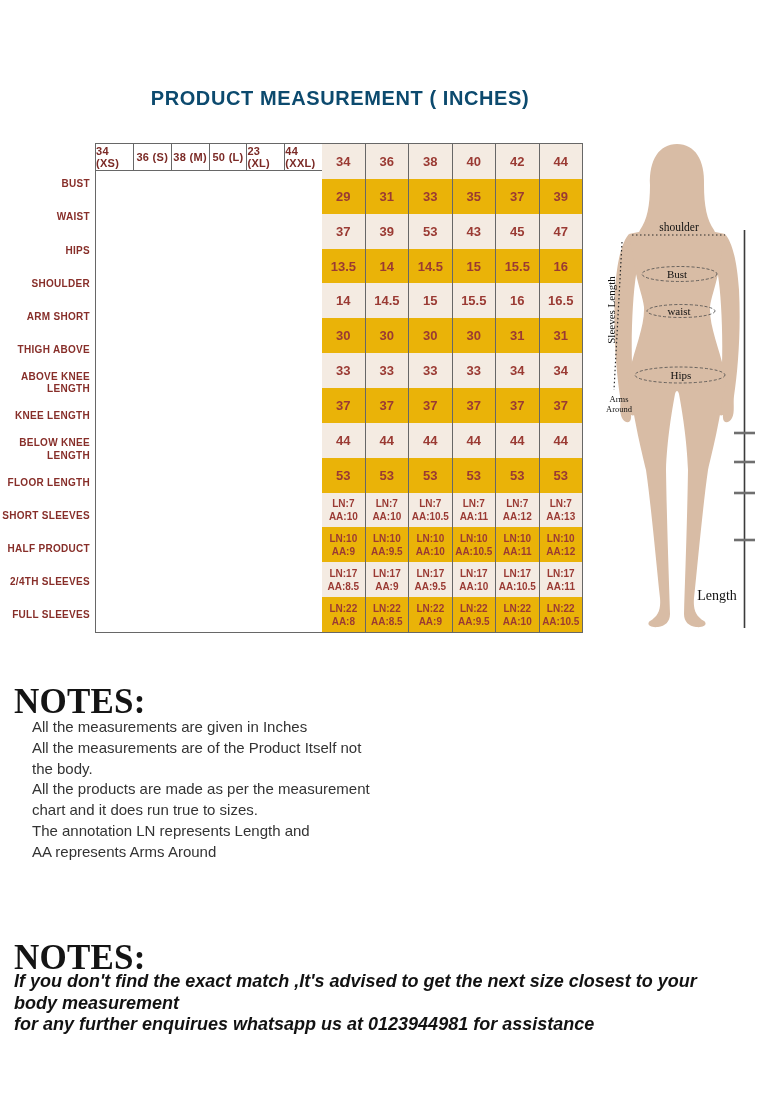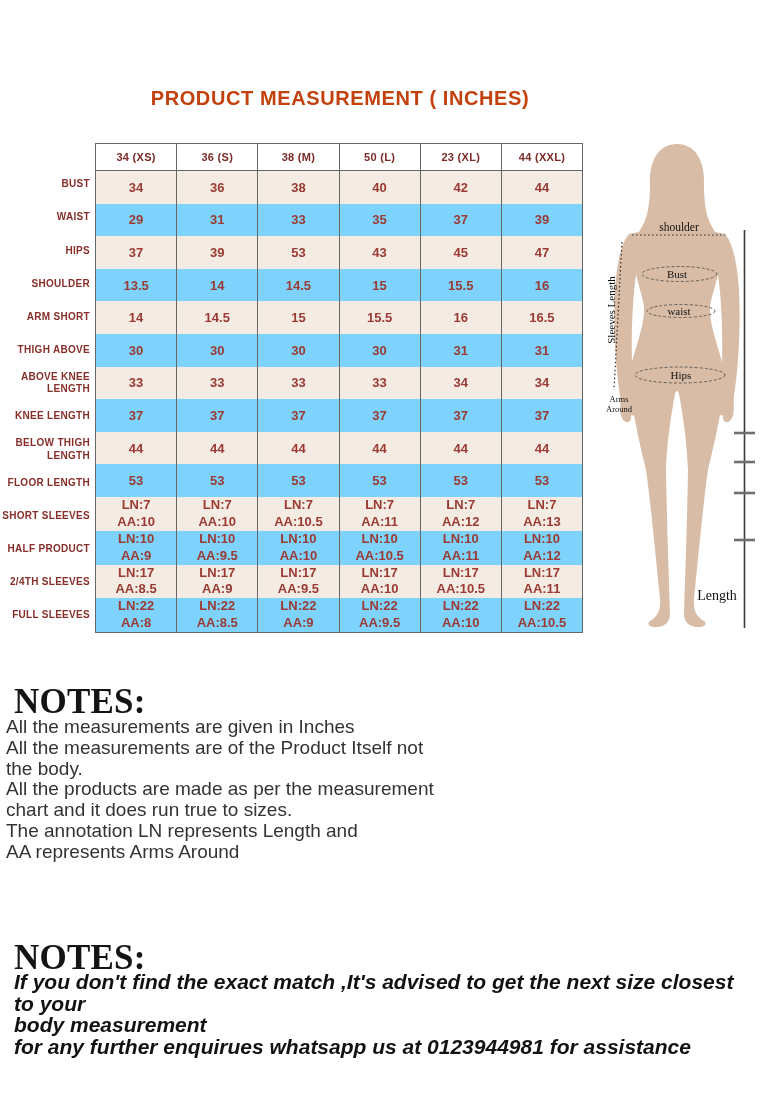--- a/index.html
+++ b/index.html
@@ -1,81 +1,81 @@
 <!DOCTYPE html>
 <html><head>
 <meta charset="utf-8">
 <style>
   html,body{margin:0;padding:0;background:#fff;}
   .page{position:relative;width:762px;height:1100px;background:#ffffff;overflow:hidden;
         font-family:"Liberation Sans",sans-serif;}
 
   
   .title{position:absolute;left:95px;top:87px;width:490px;text-align:center;
-         font-size:20px;font-weight:bold;letter-spacing:0.6px;color:#c2410c;}
+         font-size:20px;font-weight:bold;letter-spacing:0.6px;color:#0c4a6e;}
 
   
   .sc-labels{position:absolute;left:0;top:168px;width:90px;height:464px;
              display:flex;flex-direction:column;}
   .sc-label{flex:1;display:flex;align-items:center;justify-content:flex-end;
             text-align:right;font-size:10px;font-weight:bold;color:#872e29;
             letter-spacing:0.3px;line-height:1.25;}
 
   
   .sc-table{position:absolute;left:95px;top:143px;width:488px;height:490px;
-            box-sizing:border-box;border:1.5px solid #676767;display:flex;flex-direction:column;}
+            box-sizing:border-box;border:1.5px solid #676767;display:flex;flex-direction:row;}
   .sc-header{height:26px;display:flex;background:#ffffff;border-bottom:1.5px solid #676767;}
   .sc-hcell{flex:1;display:flex;align-items:center;justify-content:center;
             font-size:11px;font-weight:bold;color:#7b2a26;letter-spacing:0.3px;
             border-right:1.5px solid #676767;}
   .sc-hcell:last-child{border-right:none;}
   .sc-rows{flex:1;display:flex;flex-direction:column;}
   .sc-row{flex:1;display:flex;}
   .sc-row.cream{background:#f4ebe2;}
-  .sc-row.tan{background:#7dd3fc;}
+  .sc-row.tan{background:#eab308;}
   .sc-cell{flex:1;display:flex;align-items:center;justify-content:center;text-align:center;
            font-size:13px;font-weight:bold;color:#9a3a33;white-space:pre-line;
            border-right:1.5px solid #676767;}
   .sc-cell:last-child{border-right:none;}
-  .sc-cell.multi{font-size:13px;line-height:1.3;}
+  .sc-cell.multi{font-size:10px;line-height:1.3;}
 
   
   .figure{position:absolute;left:592px;top:130px;width:170px;height:510px;}
   .fig-skin{fill:#d8bca5;}
   .fig-serif{font-family:"Liberation Serif","DejaVu Serif",serif;fill:#111111;}
 
   
   .notes-heading{position:absolute;left:14px;
                  font-family:"Liberation Serif","DejaVu Serif",serif;
                  font-weight:bold;font-size:35px;color:#141414;letter-spacing:0.2px;}
   .notes1-heading{top:682px;}
-  .notes1-body{position:absolute;left:6px;top:717px;width:560px;
-               font-size:19px;line-height:20.8px;color:#333333;white-space:pre-line;}
+  .notes1-body{position:absolute;left:32px;top:717px;width:560px;
+               font-size:15px;line-height:20.8px;color:#333333;white-space:pre-line;}
   .notes2-heading{top:938px;}
   .notes2-body{position:absolute;left:14px;top:971px;width:740px;
-               font-size:21px;line-height:21.6px;color:#121212;
+               font-size:18px;line-height:21.6px;color:#121212;
                font-weight:bold;font-style:italic;white-space:pre-line;}
 </style>
 </head>
 <body>
 
 <div class="page">
 
   <div class="title">PRODUCT MEASUREMENT ( INCHES)</div>
 
   <div class="sc-labels">
       <div class="sc-label">BUST</div>
       <div class="sc-label">WAIST</div>
       <div class="sc-label">HIPS</div>
       <div class="sc-label">SHOULDER</div>
       <div class="sc-label">ARM SHORT</div>
       <div class="sc-label">THIGH ABOVE</div>
       <div class="sc-label">ABOVE KNEE LENGTH</div>
       <div class="sc-label">KNEE LENGTH</div>
-      <div class="sc-label">BELOW THIGH LENGTH</div>
+      <div class="sc-label">BELOW KNEE LENGTH</div>
       <div class="sc-label">FLOOR LENGTH</div>
       <div class="sc-label">SHORT SLEEVES</div>
       <div class="sc-label">HALF PRODUCT</div>
       <div class="sc-label">2/4TH SLEEVES</div>
       <div class="sc-label">FULL SLEEVES</div>
     </div>
 
   <div class="sc-table">
     <div class="sc-header">
         <div class="sc-hcell">34 (XS)</div>

